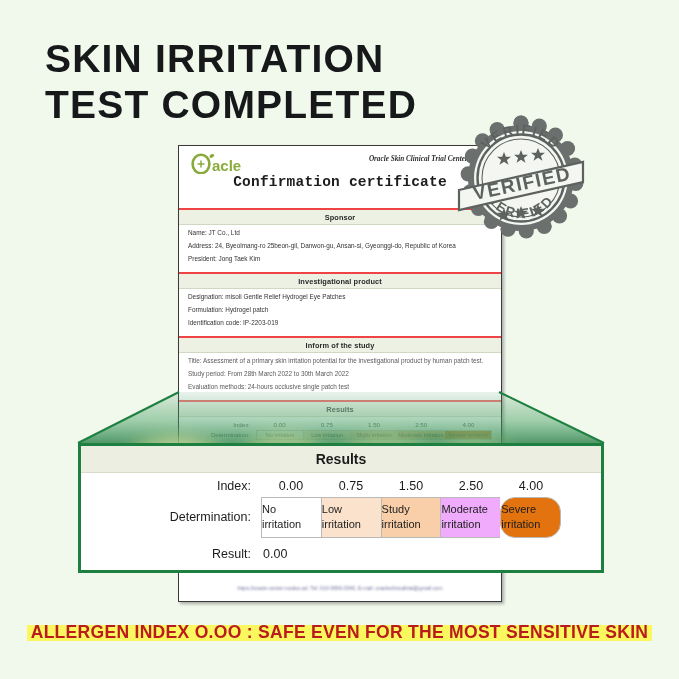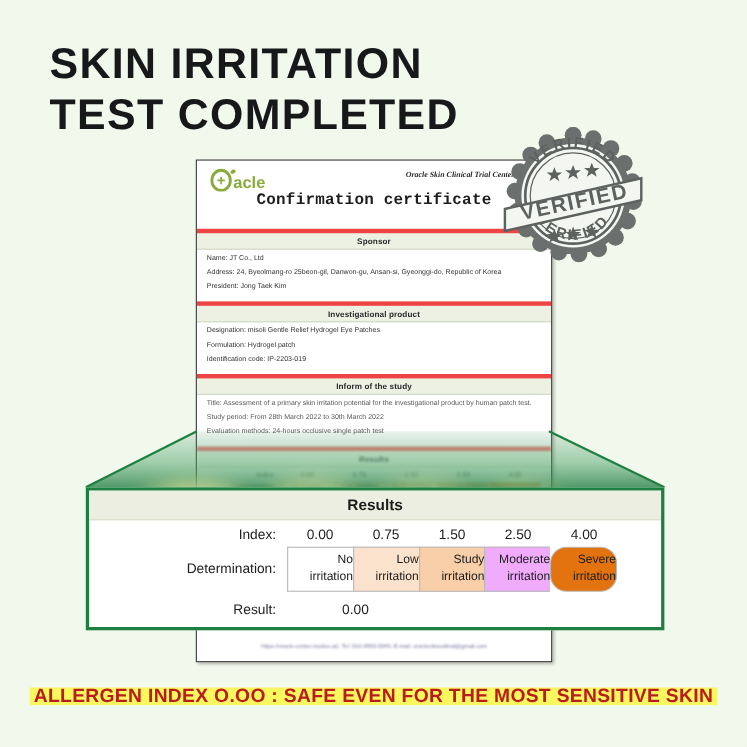--- a/index.html
+++ b/index.html
@@ -40,21 +40,21 @@
     position:absolute;right:6px;top:9px;
     font-family:"Liberation Serif",serif;
     font-style:italic;font-weight:700;
     font-size:7.2px;color:#2b2b2b;white-space:nowrap;
   }
   .doc-title{
     position:absolute;left:0;right:0;top:28px;text-align:center;
     font-size:14.5px;font-weight:700;color:#1d1d1d;letter-spacing:.2px;font-family:Liberation Mono, monospace;
   }
   .sect-bar{
-    background:#edf1e4;border-top:4px solid #ef4444;border-bottom:1px solid #cfd8c2;
+    background:#edf1e4;border-top:2px solid #ef4444;border-bottom:1px solid #cfd8c2;
     text-align:center;font-size:7.4px;font-weight:700;color:#2a2a2a;
     padding:2.5px 0;letter-spacing:.1px;
   }
   .sect-body{padding:4px 9px 4px 9px;}
   .sect-body p{
     margin:0 0 5px 0;font-size:6.4px;color:#333;line-height:1.25;
     white-space:nowrap;overflow:hidden;text-overflow:ellipsis;
   }
   .blurzone{filter:blur(.55px);opacity:.82;}
   .blurzone2{filter:blur(.75px);opacity:.7;}
@@ -106,27 +106,27 @@
     width:170px;text-align:right;padding-right:10px;
     font-size:12.5px;color:#1c1c1c;font-weight:400;
   }
   .row-index{margin-bottom:4px;}
   .row-index .rvals{width:300px;display:flex;}
   .row-index .rvals span{flex:1;text-align:center;font-size:12.5px;color:#1c1c1c;}
 
   .row-det .cells{width:300px;display:flex;}
   .row-det .cells .cell{
     flex:1;border:1px solid #b9b9b9;border-right:none;
-    text-align:right;font-size:11px;line-height:1.35;color:#1c1c1c;
+    text-align:left;font-size:11px;line-height:1.35;color:#1c1c1c;
     padding:4px 0 5px 0;
   }
   .row-det .cells .cell:last-child{border-right:1px solid #b9b9b9;border-radius:15px;}
   .row-det .cells .cell span{display:block;}
 
-  .row-result{margin-top:9px;gap:48px;}
+  .row-result{margin-top:9px;}
   .row-result .rvalue,.row-def .rvalue{font-size:12.5px;color:#1c1c1c;}
   .row-def{margin-top:9px;}
   .row-result .rvalue{padding-left:2px;}
   .row-def .rvalue{padding-left:2px;}
 
   
   .banner{
     position:absolute;left:0;right:0;top:617px;height:30px;
     display:flex;align-items:center;justify-content:center;
   }

